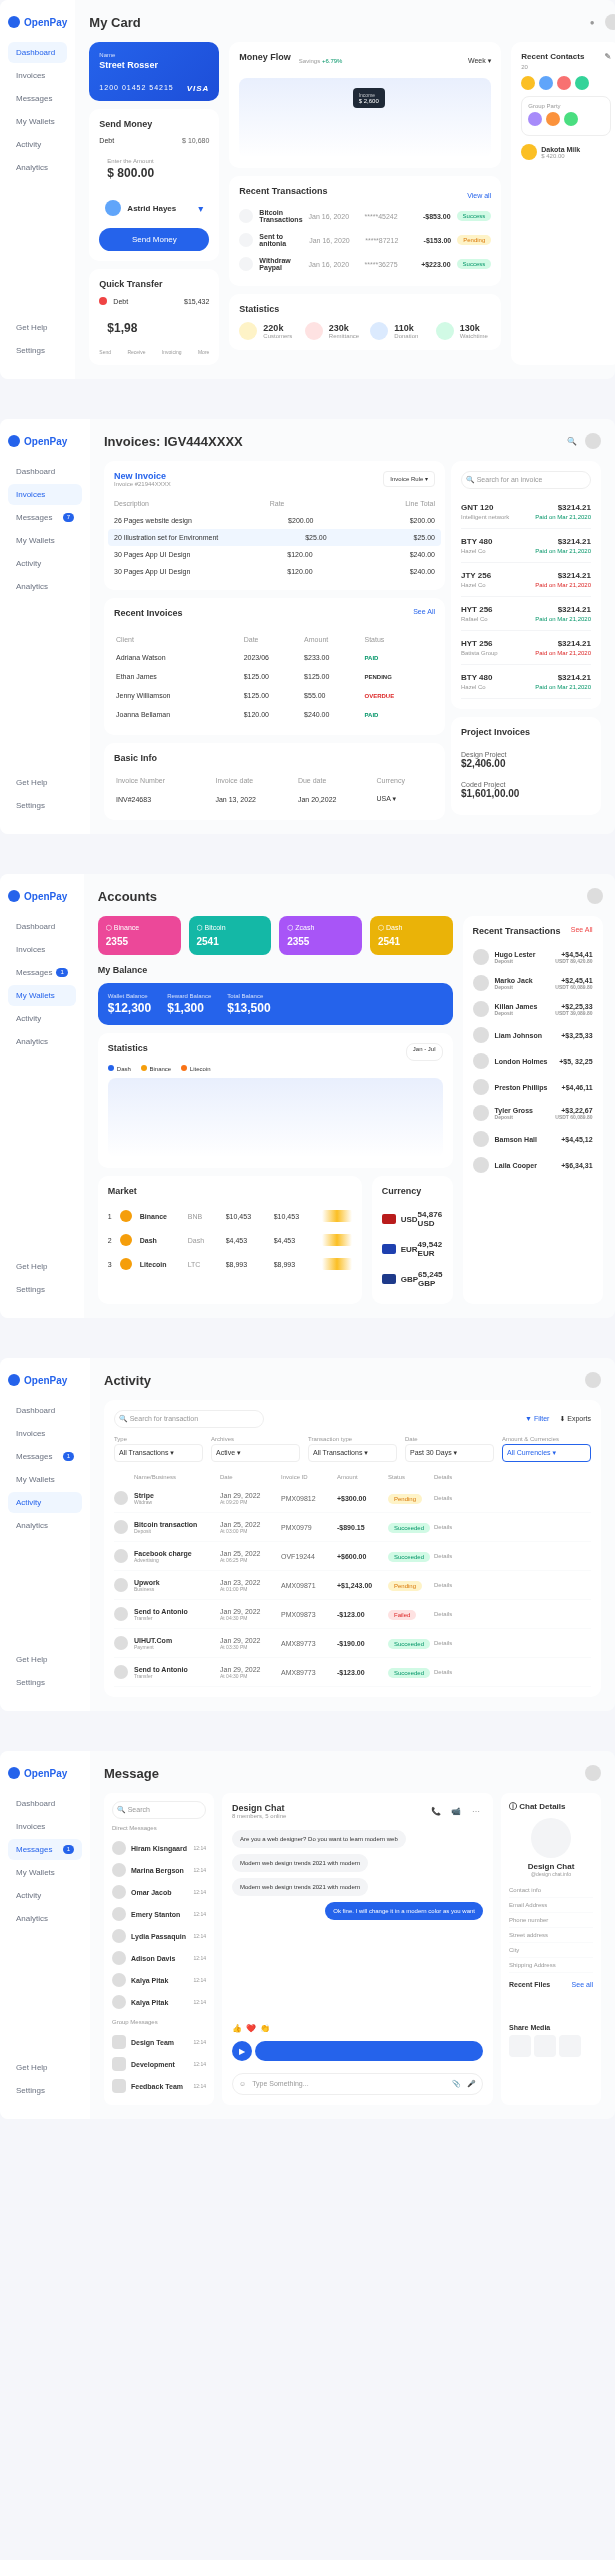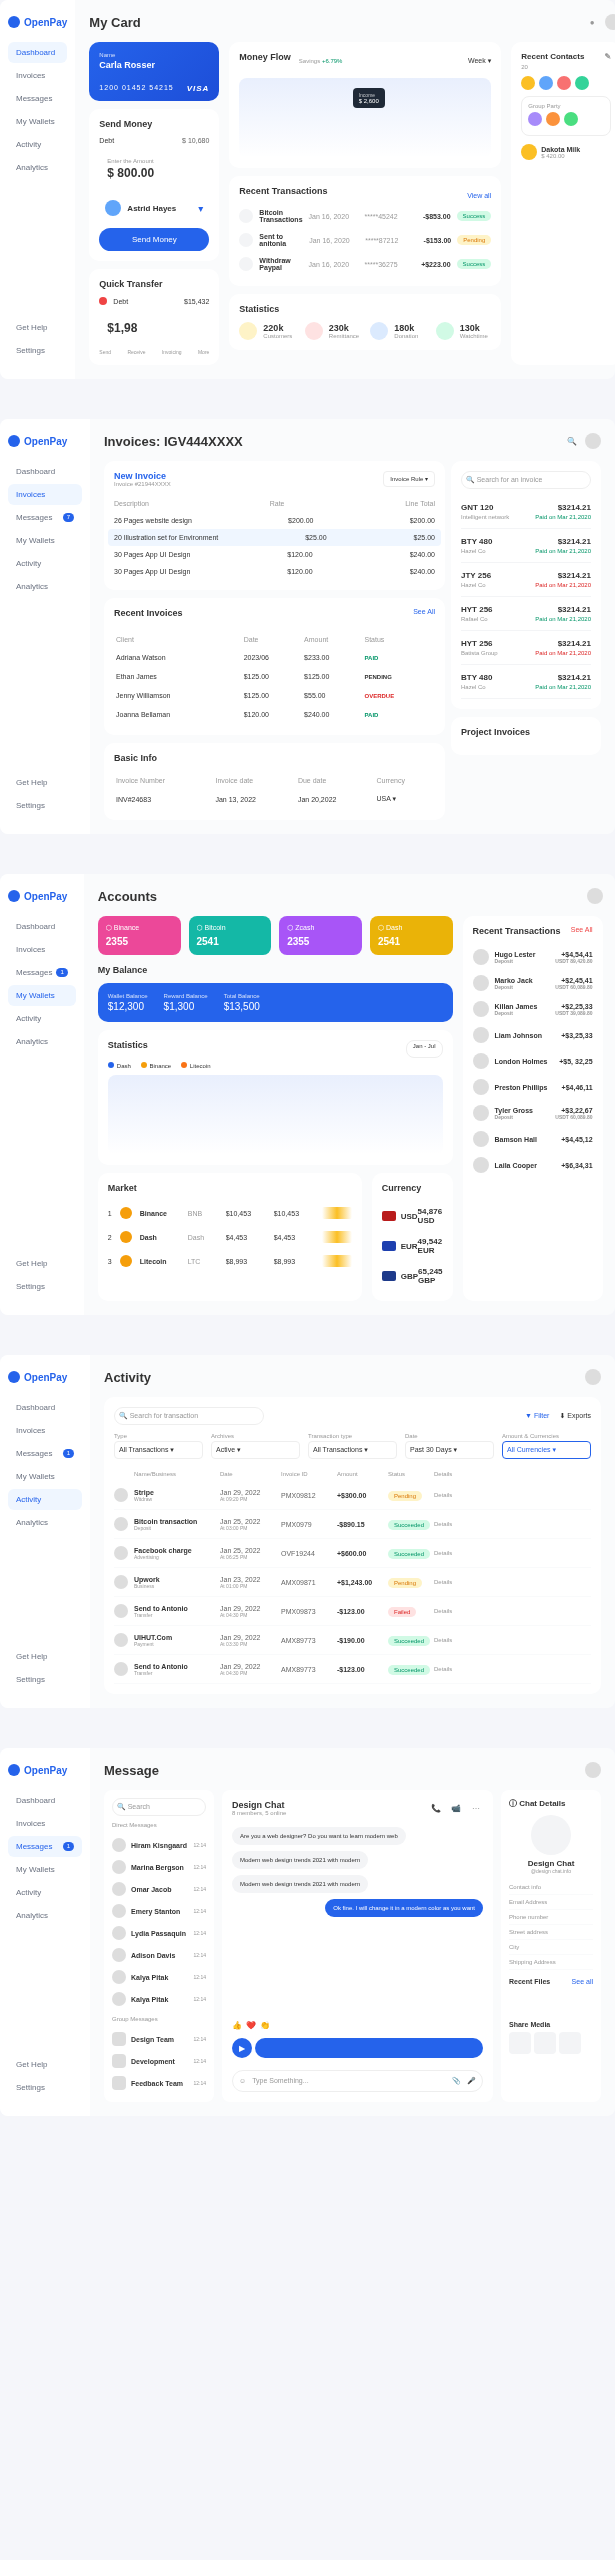--- a/index.html
+++ b/index.html
@@ -70,21 +70,21 @@
 .inv-side-item .amt{font-size:8px;font-weight:700}
 .inv-side-item .sub{display:flex;justify-content:space-between;font-size:6px;color:#999;margin-top:2px}
 .green{color:#059669}
 .red{color:#dc2626}
 .crypto-cards{display:flex;gap:8px;margin-bottom:10px}
 .crypto-card{flex:1;padding:8px;border-radius:8px;color:#fff}
 .crypto-card .name{font-size:7px}
 .crypto-card .val{font-size:10px;font-weight:700;margin-top:4px}
 .balance-card{background:#2563eb;color:#fff;border-radius:10px;padding:10px;display:flex;gap:16px}
 .balance-item .label{font-size:6px;opacity:.8}
-.balance-item .val{font-size:10px;font-weight:400;margin-top:2px}
+.balance-item .val{font-size:12px;font-weight:700;margin-top:2px}
 .market-row{display:flex;align-items:center;gap:8px;padding:6px 0;font-size:7px}
 .market-row .icon{width:12px;height:12px;border-radius:50%}
 .currency-row{display:flex;justify-content:space-between;align-items:center;padding:6px 0;font-size:8px}
 .flag{width:14px;height:10px;border-radius:2px}
 .rtx-row{display:flex;align-items:center;gap:6px;padding:5px 0;font-size:7px}
 .rtx-row .name{flex:1;font-weight:600}
 .rtx-row .sub{font-size:5px;color:#999}
 .rtx-row .amt{font-weight:700;text-align:right}
 .filter-bar{display:flex;gap:8px;margin:8px 0}
 .filter-item{flex:1}
@@ -152,21 +152,21 @@
       <h1>My Card</h1>
       <div class="header-right">
         <span class="icon-btn">●</span>
         <span class="avatar"></span>
       </div>
     </div>
     <div style="display:flex;gap:10px">
       <div style="width:130px">
         <div class="credit-card">
           <div class="label">Name</div>
-          <div class="name">Carla Rosser</div>
+          <div class="name">Street Rosser</div>
           <div class="num"><span>1200 01452 54215</span><span class="visa">VISA</span></div>
         </div>
         <div class="card" style="margin-top:8px">
           <div class="section-title">Send Money</div>
           <div class="send-row">
               <span style="font-size:7px">Debt</span>
               <span class="price">$ 10,680</span>
             </div>
           <div class="amount-input">
             <div class="label">Enter the Amount</div>
@@ -256,21 +256,21 @@
               <div class="stat">
                 <div class="stat-icon" style="background:#fee2e2"></div>
                 <div>
                   <div class="stat-val">230k</div>
                   <div class="stat-label">Remittance</div>
                 </div>
               </div>
               <div class="stat">
                 <div class="stat-icon" style="background:#dbeafe"></div>
                 <div>
-                  <div class="stat-val">180k</div>
+                  <div class="stat-val">110k</div>
                   <div class="stat-label">Donation</div>
                 </div>
               </div>
               <div class="stat">
                 <div class="stat-icon" style="background:#d1fae5"></div>
                 <div>
                   <div class="stat-val">130k</div>
                   <div class="stat-label">Watchtime</div>
                 </div>
               </div>
@@ -513,20 +513,30 @@
                 </div>
                 <div class="sub">
                   <span>Hazel Co</span>
                   <span class="green">Paid on Mar 21,2020</span>
                 </div>
               </div>
             </div>
         </div>
         <div class="card" style="margin-top:8px">
           <div class="section-title">Project Invoices</div>
+          <div id="proj-items">
+              <div style="padding:6px 0">
+                <div style="font-size:7px;color:#666">Design Project</div>
+                <div style="font-size:10px;font-weight:700">$2,406.00</div>
+              </div>
+              <div style="padding:6px 0">
+                <div style="font-size:7px;color:#666">Coded Project</div>
+                <div style="font-size:10px;font-weight:700">$1,601,00.00</div>
+              </div>
+            </div>
         </div>
       </div>
     </div>
   </div>
 </div>
 
 <div class="screen">
   <div class="sidebar">
     <div class="logo">
         <span class="logo-icon"></span>

